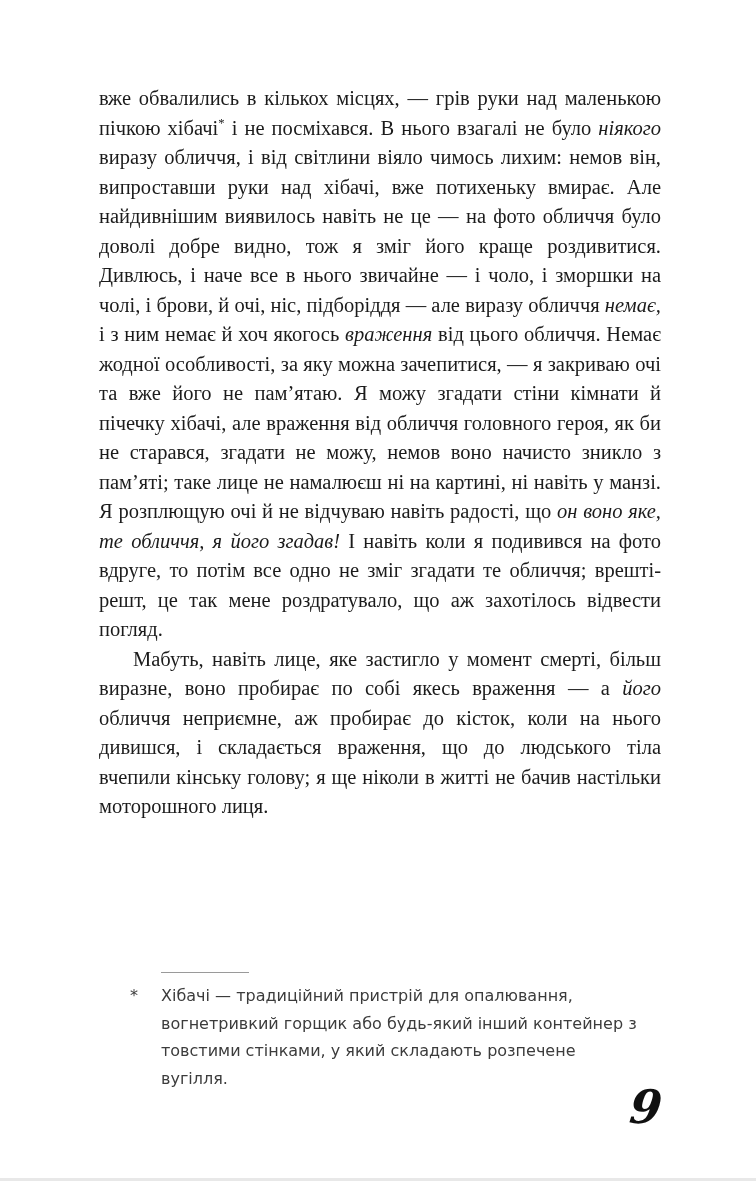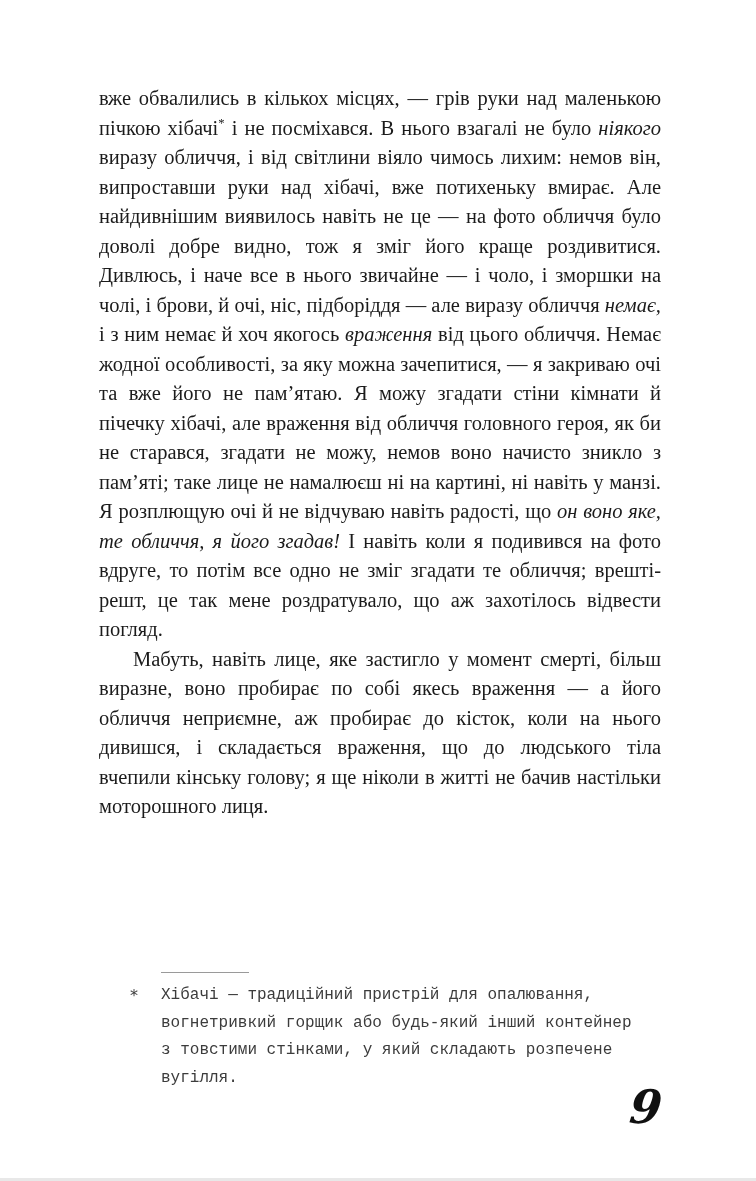--- a/index.html
+++ b/index.html
@@ -57,21 +57,20 @@
     margin-bottom: 9px;
   }
   .footnote-row {
     display: flex;
   }
   .footnote-marker {
     flex: 0 0 31px;
   }
   .footnote-text {
     flex: 1 1 auto;
-    font-family: Liberation Mono, monospace;
   }
   .page-number {
     position: absolute;
     left: 630px;
     top: 1084px;
     font-family: "DejaVu Serif", serif;
     font-style: italic;
     font-weight: bold;
     font-size: 46px;
     line-height: 1;
@@ -79,21 +78,21 @@
     transform: skewX(-6deg);
   }
 </style>
 </head>
 <body>
 
 <div class="page">
 
   <div class="body-text">
     <p class="para"><span>вже обвалились в кількох місцях, — грів руки над маленькою пічкою хібачі</span><sup>*</sup><span> і не посміхався. В нього взагалі не було </span><span style="font-style: italic;">ніякого</span><span> виразу обличчя, і від світлини віяло чимось лихим: немов він, випроставши руки над хібачі, вже потихеньку вмирає. Але найдивнішим виявилось навіть не це — на фото обличчя було доволі добре видно, тож я зміг його краще роздивитися. Дивлюсь, і наче все в нього звичайне — і чоло, і зморшки на чолі, і брови, й очі, ніс, підборіддя — але виразу обличчя </span><span style="font-style: italic;">немає,</span><span> і з ним немає й хоч якогось </span><span style="font-style: italic;">враження</span><span> від цього обличчя. Немає жодної особливості, за яку можна зачепитися, — я закриваю очі та вже його не пам’ятаю. Я можу згадати стіни кімнати й пічечку хібачі, але враження від обличчя головного героя, як би не старався, згадати не можу, немов воно начисто зникло з пам’яті; таке лице не намалюєш ні на картині, ні навіть у манзі. Я розплющую очі й не відчуваю навіть радості, що </span><span style="font-style: italic;">он воно яке, те обличчя, я його згадав!</span><span> І навіть коли я подивився на фото вдруге, то потім все одно не зміг згадати те обличчя; врешті-решт, це так мене роздратувало, що аж захотілось відвести погляд.</span></p>
-    <p class="para indent"><span>Мабуть, навіть лице, яке застигло у момент смерті, більш виразне, воно пробирає по собі якесь враження — а </span><span style=" margin-top: 46px;">його</span><span> обличчя неприємне, аж пробирає до кісток, коли на нього дивишся, і складається враження, що до людського тіла вчепили кінську голову; я ще ніколи в житті не бачив настільки моторошного лиця.</span></p>
+    <p class="para indent"><span>Мабуть, навіть лице, яке застигло у момент смерті, більш виразне, воно пробирає по собі якесь враження — а </span><span style="font-style: italic; margin-top: 46px;">його</span><span> обличчя неприємне, аж пробирає до кісток, коли на нього дивишся, і складається враження, що до людського тіла вчепили кінську голову; я ще ніколи в житті не бачив настільки моторошного лиця.</span></p>
   </div>
 
   <div class="footnote">
     <div class="footnote-rule"></div>
     <div class="footnote-row">
       <span class="footnote-marker">*</span>
       <span class="footnote-text">Хібачі — традиційний пристрій для опалювання, вогнетривкий горщик або будь-який інший контейнер з товстими стінками, у який складають розпечене вугілля.</span>
     </div>
   </div>
 

